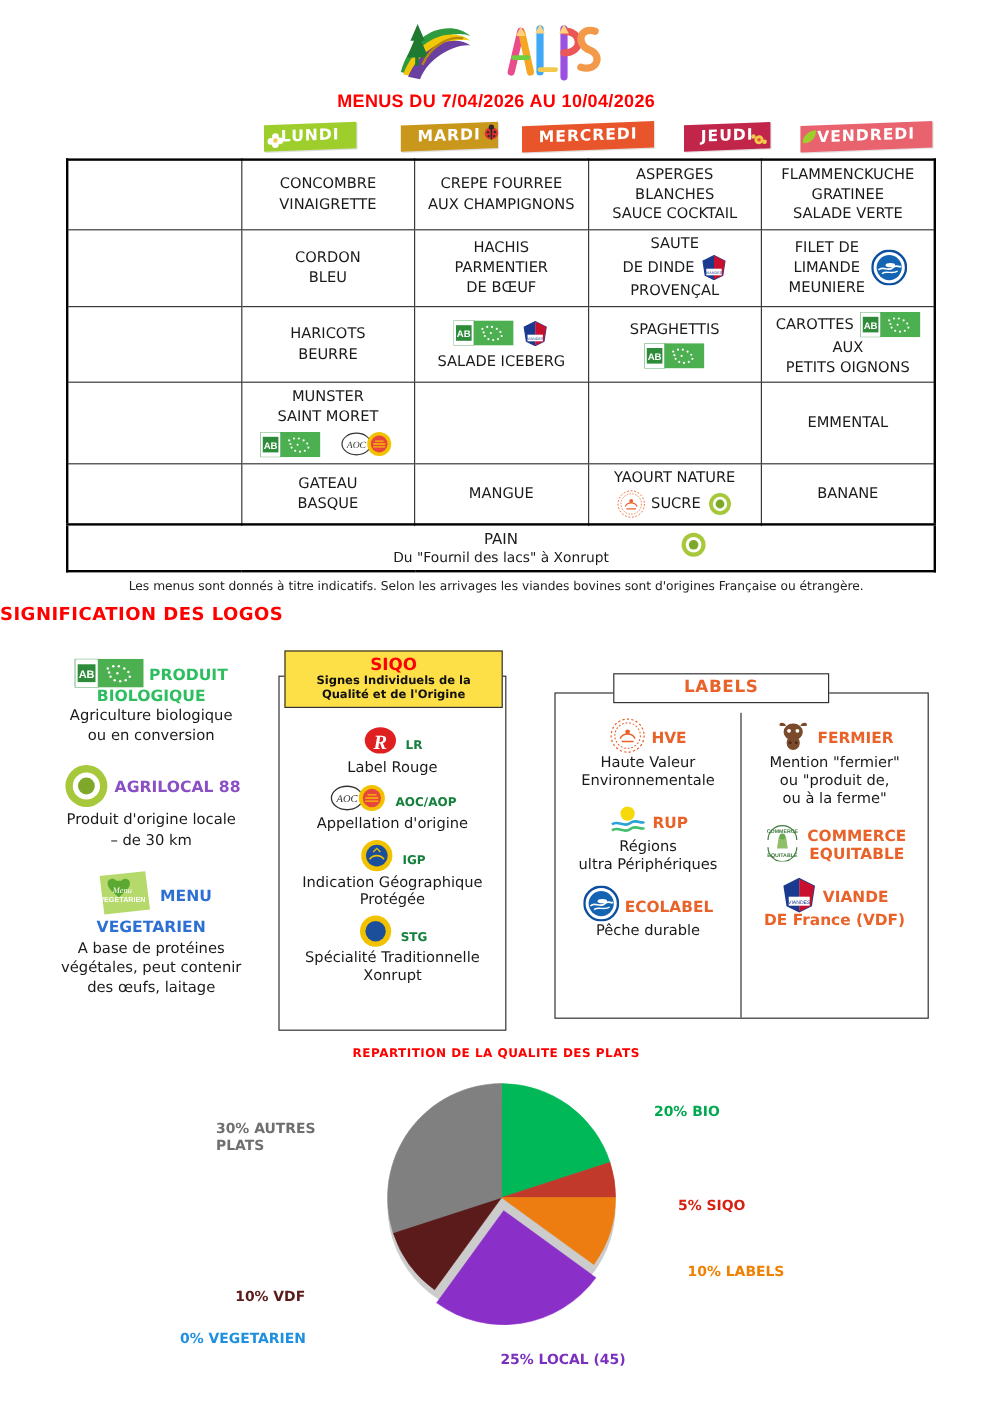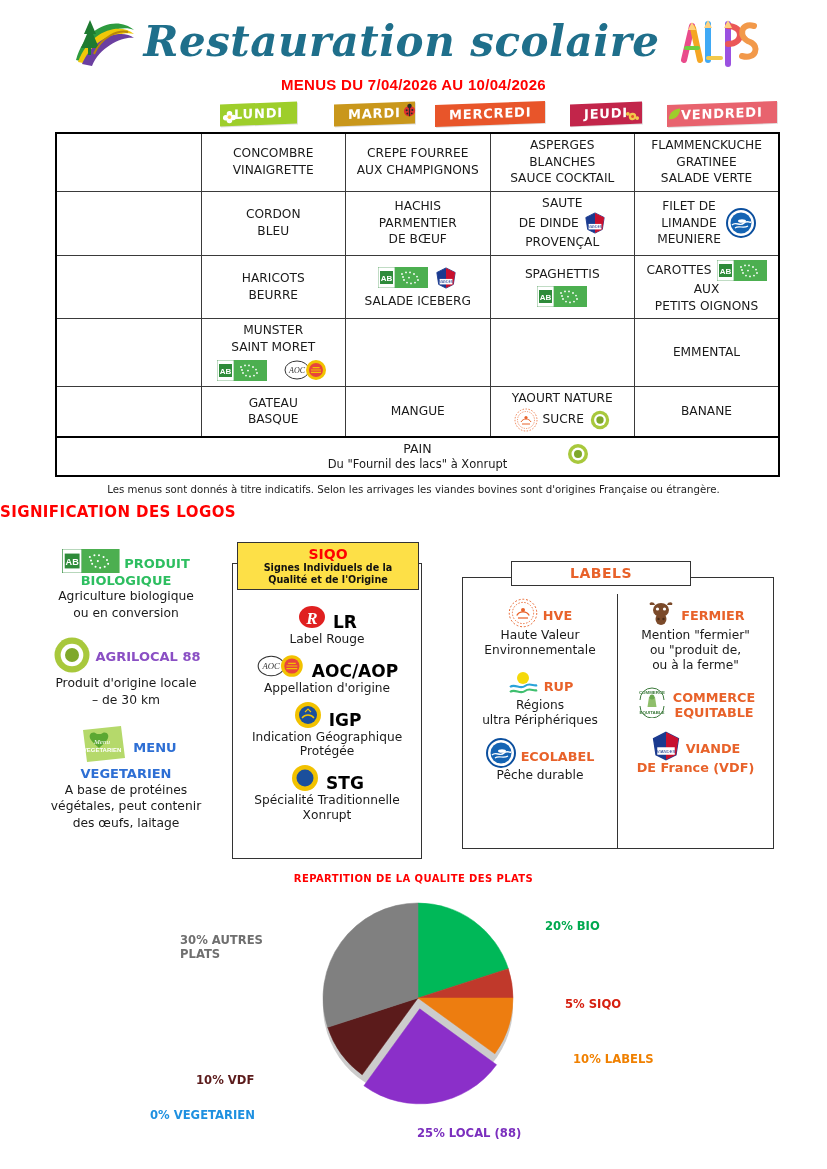--- a/index.html
+++ b/index.html
@@ -171,21 +171,21 @@
   }
   .siqo-tab {
     position:absolute; left:4px; top:-22px; width:182px;
     border:1.6px solid #333; background:#fde047;
     padding:3px 2px 4px 2px;
   }
   .siqo-tab-title { color:#FF0000; font-weight:bold; font-size:14px; }
   .siqo-tab-sub { font-size:9.6px; line-height:1.22; font-weight:bold; color:#111; }
   .siqo-item { margin-top: 4px; }
   .siqo-head { display:flex; align-items:center; justify-content:center; gap:6px; }
-  .siqo-abbr { color:#000000; font-weight:bold; font-size:17px; padding-top:10px; }
+  .siqo-abbr { color:#15803d; font-weight:bold; font-size:10px; padding-top:10px; }
   .siqo-desc { font-size:12.2px; line-height:1.22; }
 
   
   .labels-box {
     position:absolute; left:462px; top:36px; width:312px; height: 272px;
     border: 1.4px solid #333;
     font-family:"DejaVu Sans", sans-serif;
     padding-top: 16px;
     display:flex;
   }
@@ -229,21 +229,20 @@
   <div class="logo-left">
     <svg viewBox="0 0 72 62" width="72" height="62">
       <path d="M8 50 C18 14, 50 6, 66 20 C52 14, 24 24, 16 52 Z" fill="#2E9B3F"></path>
       <path d="M10 52 C22 20, 52 12, 66 24 C54 20, 28 30, 20 54 Z" fill="#F0C808"></path>
       <path d="M14 54 C26 26, 54 18, 66 28 C56 26, 32 36, 24 56 Z" fill="#6B3FA0"></path>
       <path d="M22 10 L28 24 L25 24 L31 38 L13 38 L19 24 L16 24 Z" fill="#1E7A30"></path>
       <rect x="20" y="37" width="3" height="8" fill="#1E7A30"></rect>
       <path d="M60 22 C50 20, 34 26, 26 44" stroke="#B8860B" stroke-width="2" fill="none"></path>
     </svg>
   </div>
-  <div class="main-title">Restauration scolaire</div>
   <div class="logo-right">
     <svg viewBox="0 0 86 58" width="86" height="58">
       <g stroke-width="6" stroke-linecap="round" fill="none">
         <path d="M10 48 L18 14" stroke="#E94B8B"></path>
         <path d="M26 48 L19 16" stroke="#F5A623"></path>
         <path d="M12 36 L24 36" stroke="#6FCF3F" stroke-width="4"></path>
         <path d="M34 12 L34 48" stroke="#3FA9F5"></path>
         <path d="M34 46 L47 46" stroke="#F2C94C" stroke-width="4"></path>
         <path d="M54 12 L54 52" stroke="#9B51E0"></path>
         <path d="M54 14 C70 14, 70 32, 54 32" stroke="#EB5757"></path>
@@ -856,20 +855,20 @@
         <path d="M 108 100 L 203 100 A 95 95 0 0 1 184.85661446562 155.83959896778495 Z" fill="#ED7D10" stroke="#ED7D10" stroke-width="0.5"></path>
         <path d="M 109.72077911544254 110.86457174654652 L 186.57739358106255 166.70417071433147 A 95 95 0 0 1 53.8811801476576 187.72118621216651 Z" fill="#8B2FC9" stroke="#8B2FC9" stroke-width="0.5"></path>
         <path d="M 108 100 L 52.16040103221506 176.85661446562 A 95 95 0 0 1 17.649630951960418 129.35661446562 Z" fill="#5B1B1B" stroke="#5B1B1B" stroke-width="0.5"></path>
         <path d="M 108 100 L 17.649630951960418 129.35661446562 A 95 95 0 0 1 107.99999999999999 5 Z" fill="#808080" stroke="#808080" stroke-width="0.5"></path>
       </svg>
   </div>
 
   <div class="pie-label pl-bio">20% BIO</div>
   <div class="pie-label pl-siqo">5% SIQO</div>
   <div class="pie-label pl-labels">10% LABELS</div>
-  <div class="pie-label pl-local" style="position:absolute;left:417px;top:243px;">25% LOCAL (88)</div>
+  <div class="pie-label pl-local" style="position:absolute;left:417px;top:243px;">25% LOCAL (45)</div>
   <div class="pie-label pl-veg" style="position:absolute;left:150px;top:225px;">0% VEGETARIEN</div>
   <div class="pie-label pl-vdf" style="position:absolute;left:196px;top:190px;">10% VDF</div>
   <div class="pie-label pl-autres" style="position:absolute;left:180px;top:50px;color:#6F6F6F;">
     <div id="autres-l1">30% AUTRES</div>
     <div id="autres-l2">PLATS</div>
   </div>
 </div>
 
 </body></html>

